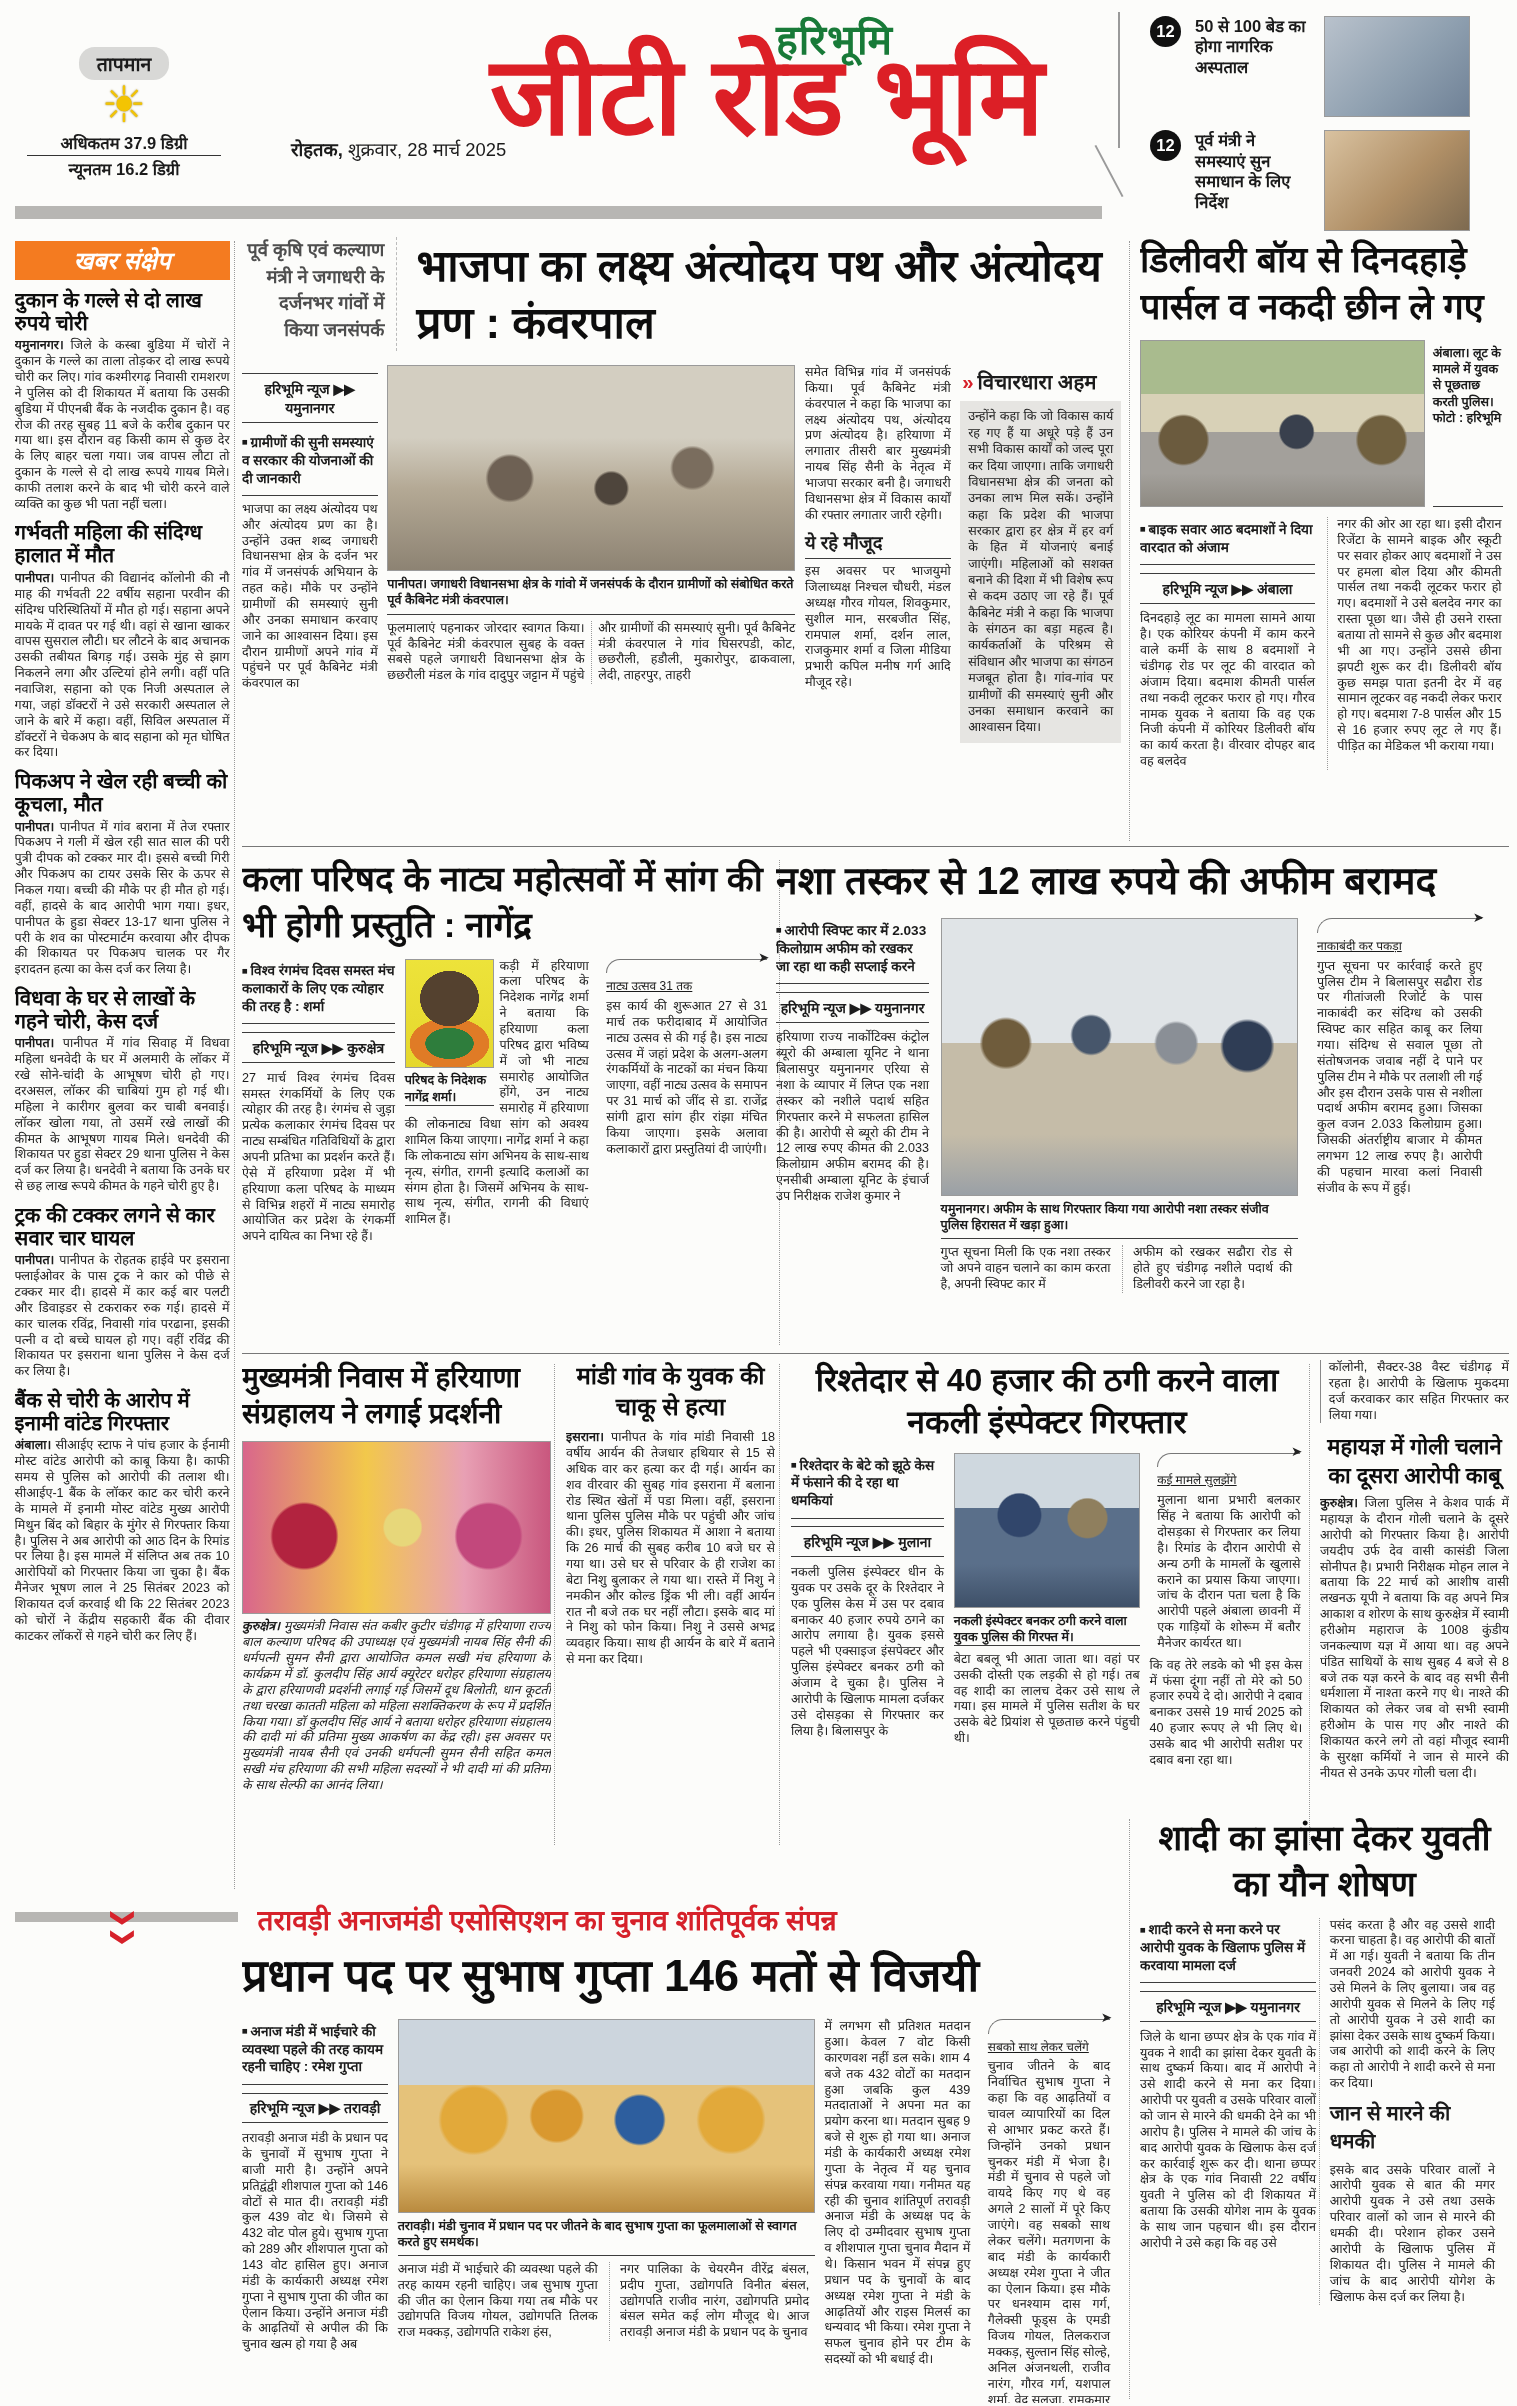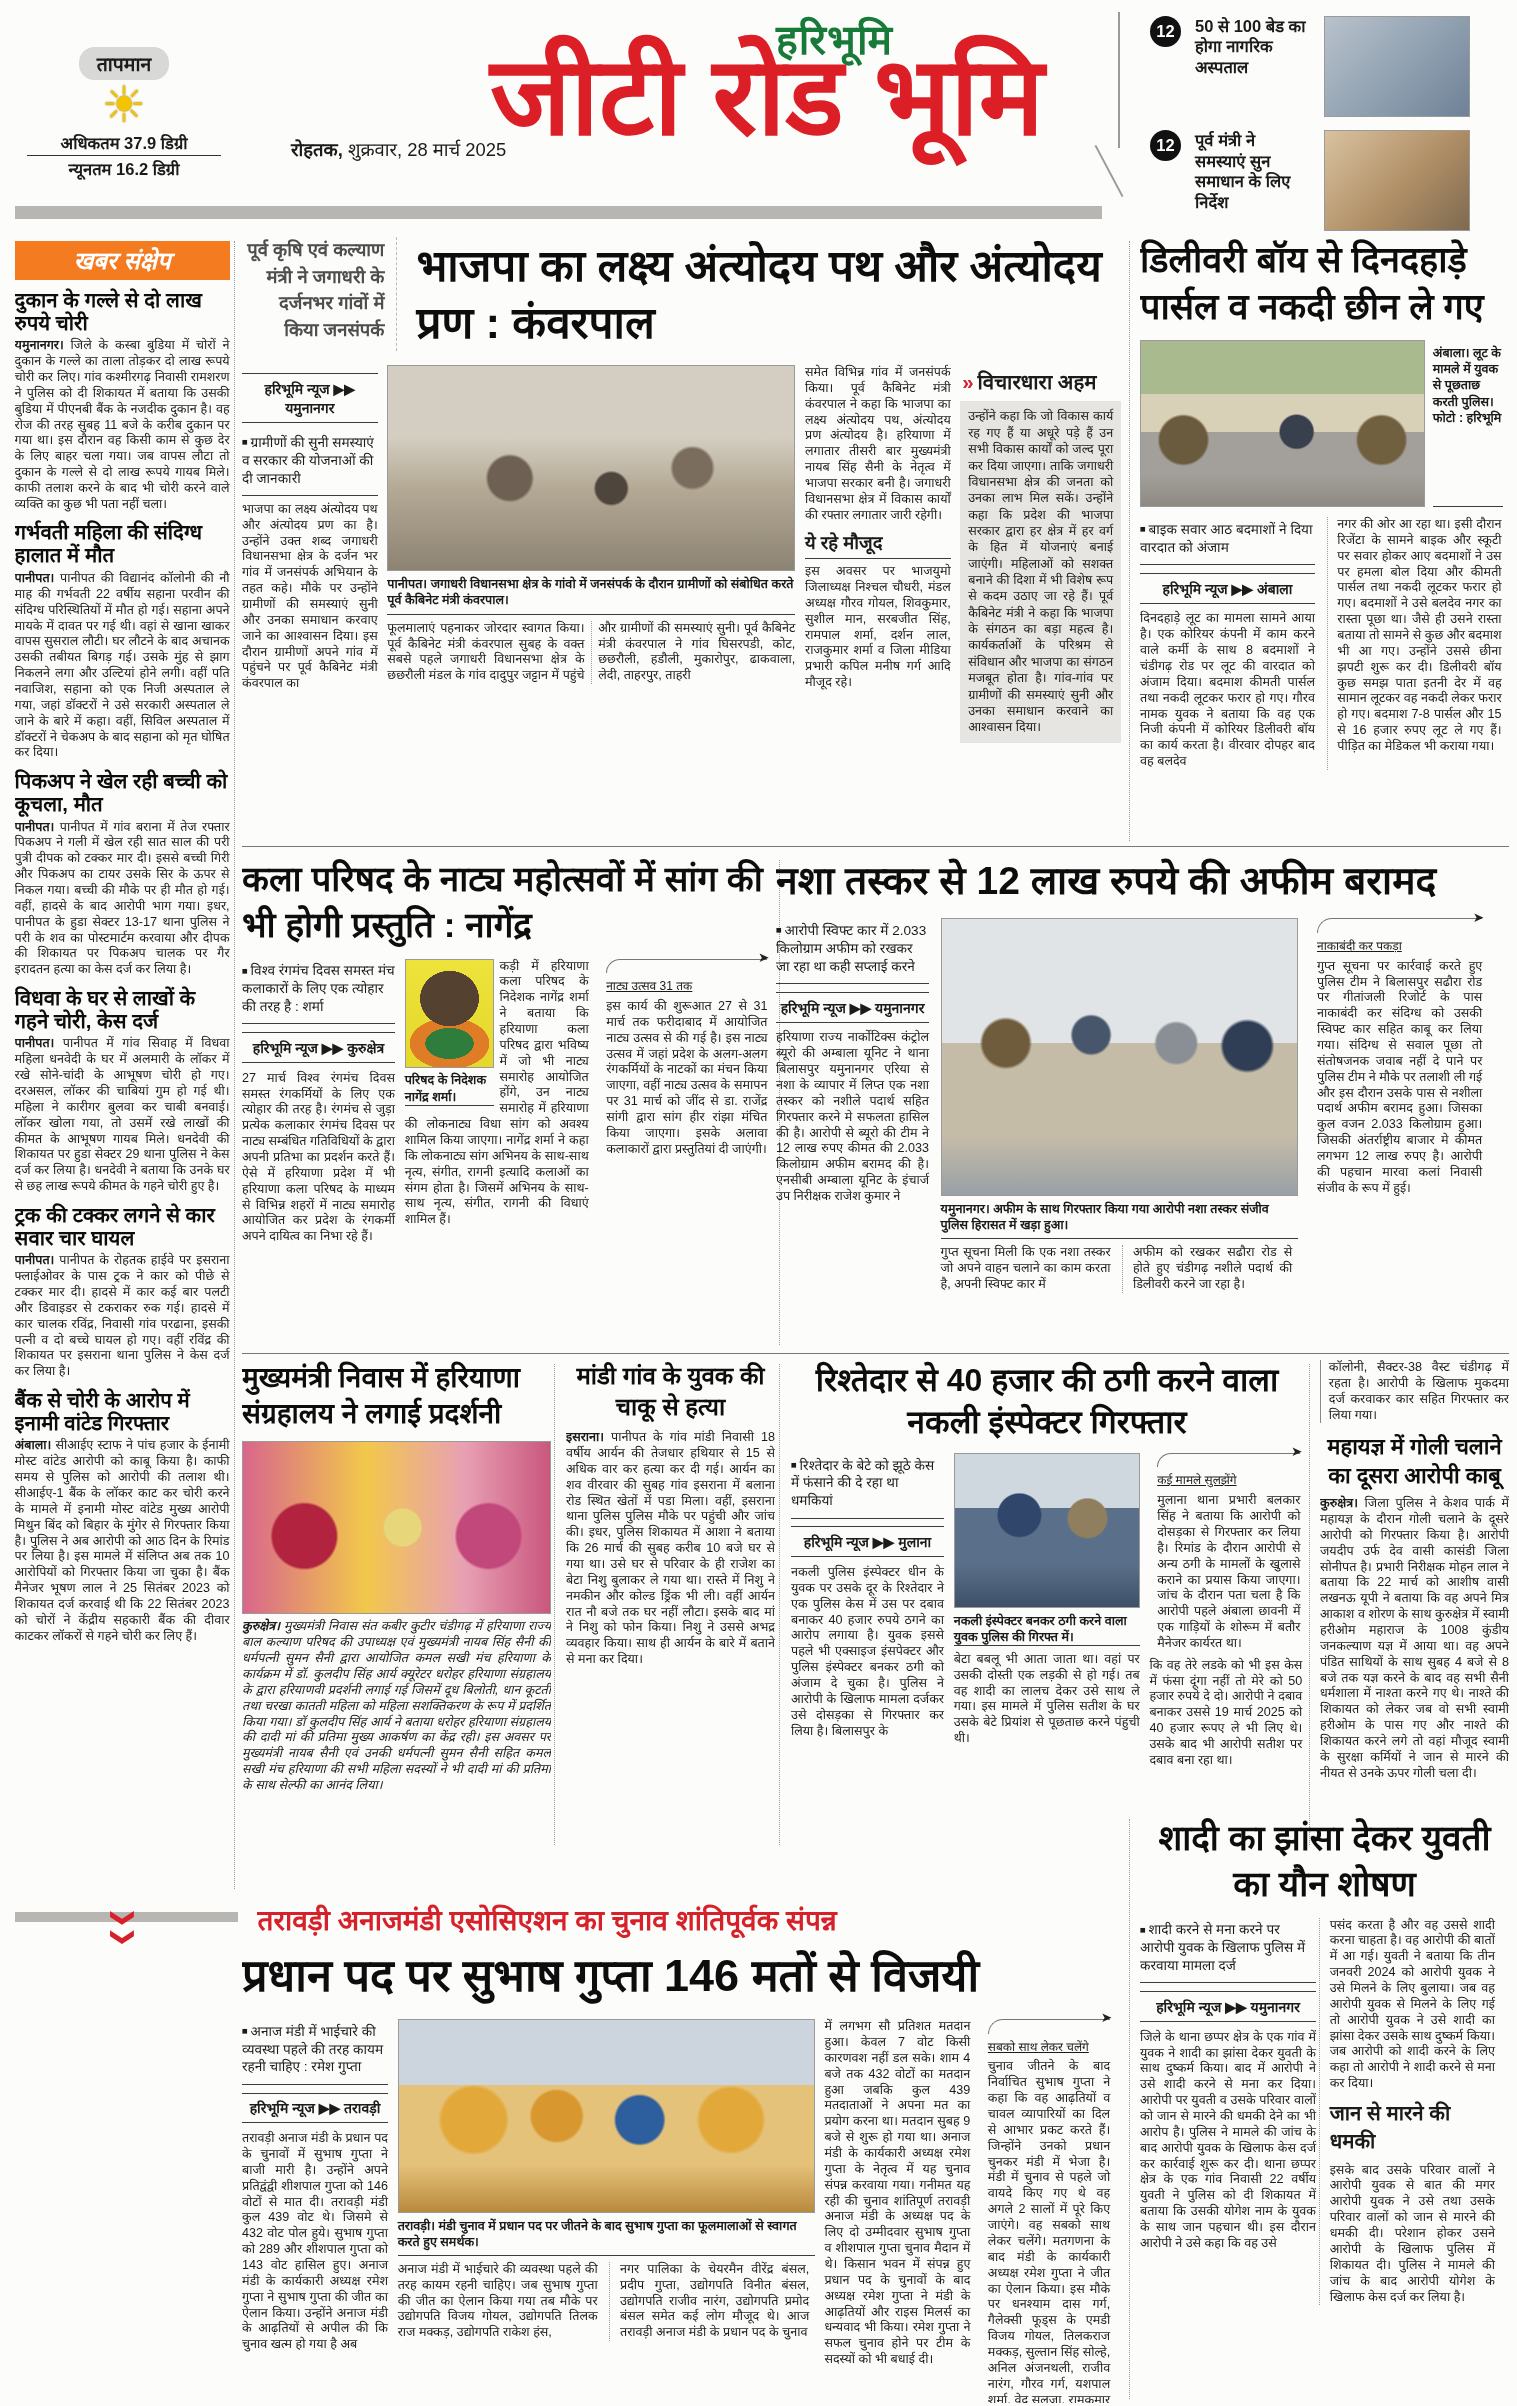--- a/index.html
+++ b/index.html
@@ -23,21 +23,21 @@
               font-size:16.5px;font-weight:800;display:flex;align-items:center;justify-content:center;flex:0 0 31px}
   .teaser-txt{width:115px;font-size:16.5px;font-weight:700;line-height:1.25}
   .teaser-ph{width:146px;height:101px;border:1px solid #999}
   .mast-vline{border-left:2.9px solid #9a9a9a}
   .gray-bar{background:#b7b6b3}
   
   .bt{font-size:12.6px;line-height:1.26;text-align:justify}
   .bt b{font-weight:800}
   .byline{font-size:14px;font-weight:800;text-align:center;border-top:1.5px solid #3c3c3c;
           border-bottom:1.5px solid #3c3c3c;padding:4.9px 0;margin:7.8px 0}
-  .bullet{font-size:13.6px;font-weight:400;line-height:1.3;padding:3.9px 0 7.8px 0;border-bottom:1.5px solid #3c3c3c;margin-bottom:5.8px}
+  .bullet{font-size:13.6px;font-weight:700;line-height:1.3;padding:3.9px 0 7.8px 0;border-bottom:1.5px solid #3c3c3c;margin-bottom:5.8px}
   .bullet::before{content:"■ ";font-size:9.7px;vertical-align:1.9px}
   .cap{font-size:12.6px;font-weight:700;line-height:1.28;padding-top:4.9px}
   .hl{font-weight:800;color:#0d0d0d;line-height:1.3}
   .subhead{font-size:18.4px;font-weight:700;border-bottom:1.5px solid #3c3c3c;padding:5.8px 0 3.9px 0;margin-bottom:4.9px}
   .vdot{border-left:1.9px dotted #9a9a9a}
   .hline{border-top:1.5px solid #777}
   .ph{border:1px solid #9a9a9a}
   
   .p-lead{background:radial-gradient(circle at 30% 55%,#6e6154 0 7%,transparent 8%),
            radial-gradient(circle at 55% 60%,#4e453c 0 6%,transparent 7%),

